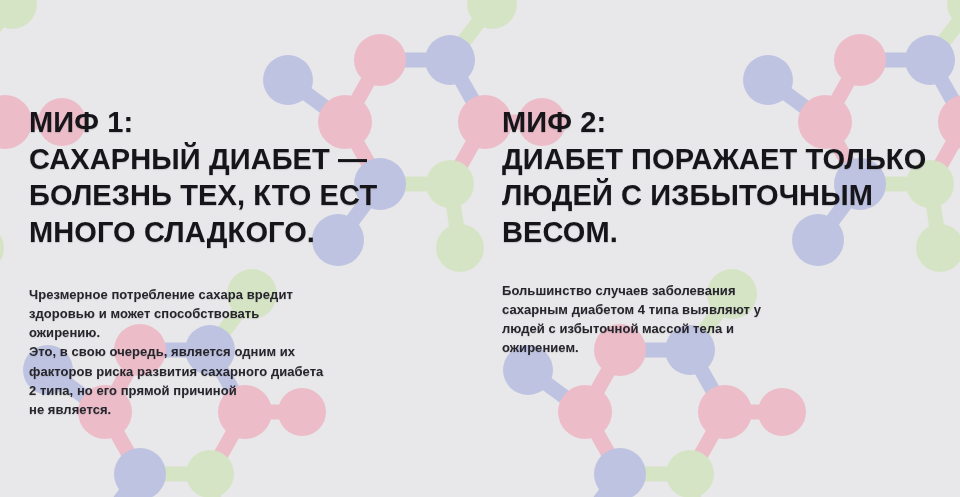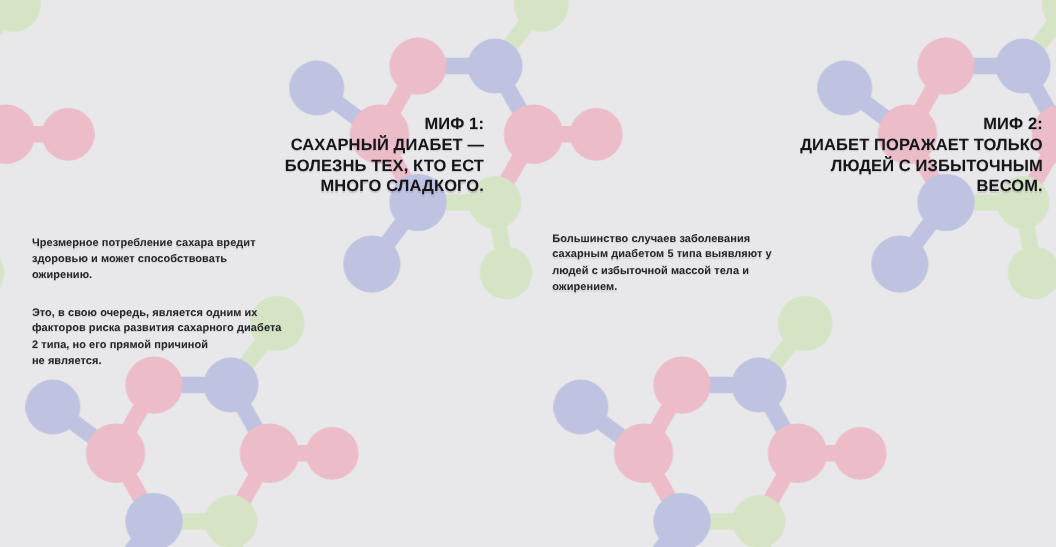--- a/index.html
+++ b/index.html
@@ -33,46 +33,45 @@
   }
 
   .column{
     width:50%;
     padding-top:104px;
   }
   .column.left  { padding-left:29px;  padding-right:40px; }
   .column.right { padding-left:22px;  padding-right:12px; }
 
   .myth-heading{
-    font-size:15px;
+    font-size:29px;
     font-weight:700;
     line-height:1.26;
     letter-spacing:.1px;
     color:#16161a;
     text-transform:uppercase;
     text-shadow:0 1px 1px rgba(120,120,130,.30);
     white-space:pre-line;
-    text-align:right;
   }
 
   .body-block{
     margin-top:35px;
   }
   .column.right .body-block{ margin-top:31px; }
 
   .paragraph{
-    font-size:10px;
+    font-size:13px;
     font-weight:700;
     line-height:1.47;
     color:#25252b;
     letter-spacing:.05px;
     text-shadow:0 1px 1px rgba(130,130,140,.25);
     white-space:pre-line;
   }
-  .paragraph + .paragraph{ margin-top:19px; }
+  .paragraph + .paragraph{ }
 </style>
 </head>
 <body style="background: rgb(232, 232, 234);">
 
 <svg id="molecule-layer" viewBox="0 0 960 497" xmlns="http://www.w3.org/2000/svg">
   <defs>
     <g id="mol-unit">
 
       <g stroke-linecap="round" fill="none">
 
@@ -134,19 +133,19 @@
     </div>
   </section>
 
   <section class="column right">
     <h2 class="myth-heading">МИФ 2:
 ДИАБЕТ ПОРАЖАЕТ ТОЛЬКО
 ЛЮДЕЙ С ИЗБЫТОЧНЫМ
 ВЕСОМ.</h2>
     <div class="body-block">
       <p class="paragraph">Большинство случаев заболевания
-сахарным диабетом 5 типа выявляют у
+сахарным диабетом 4 типа выявляют у
 людей с избыточной массой тела и
 ожирением.</p>
     </div>
   </section>
 
 </div>
 
 </body></html>

